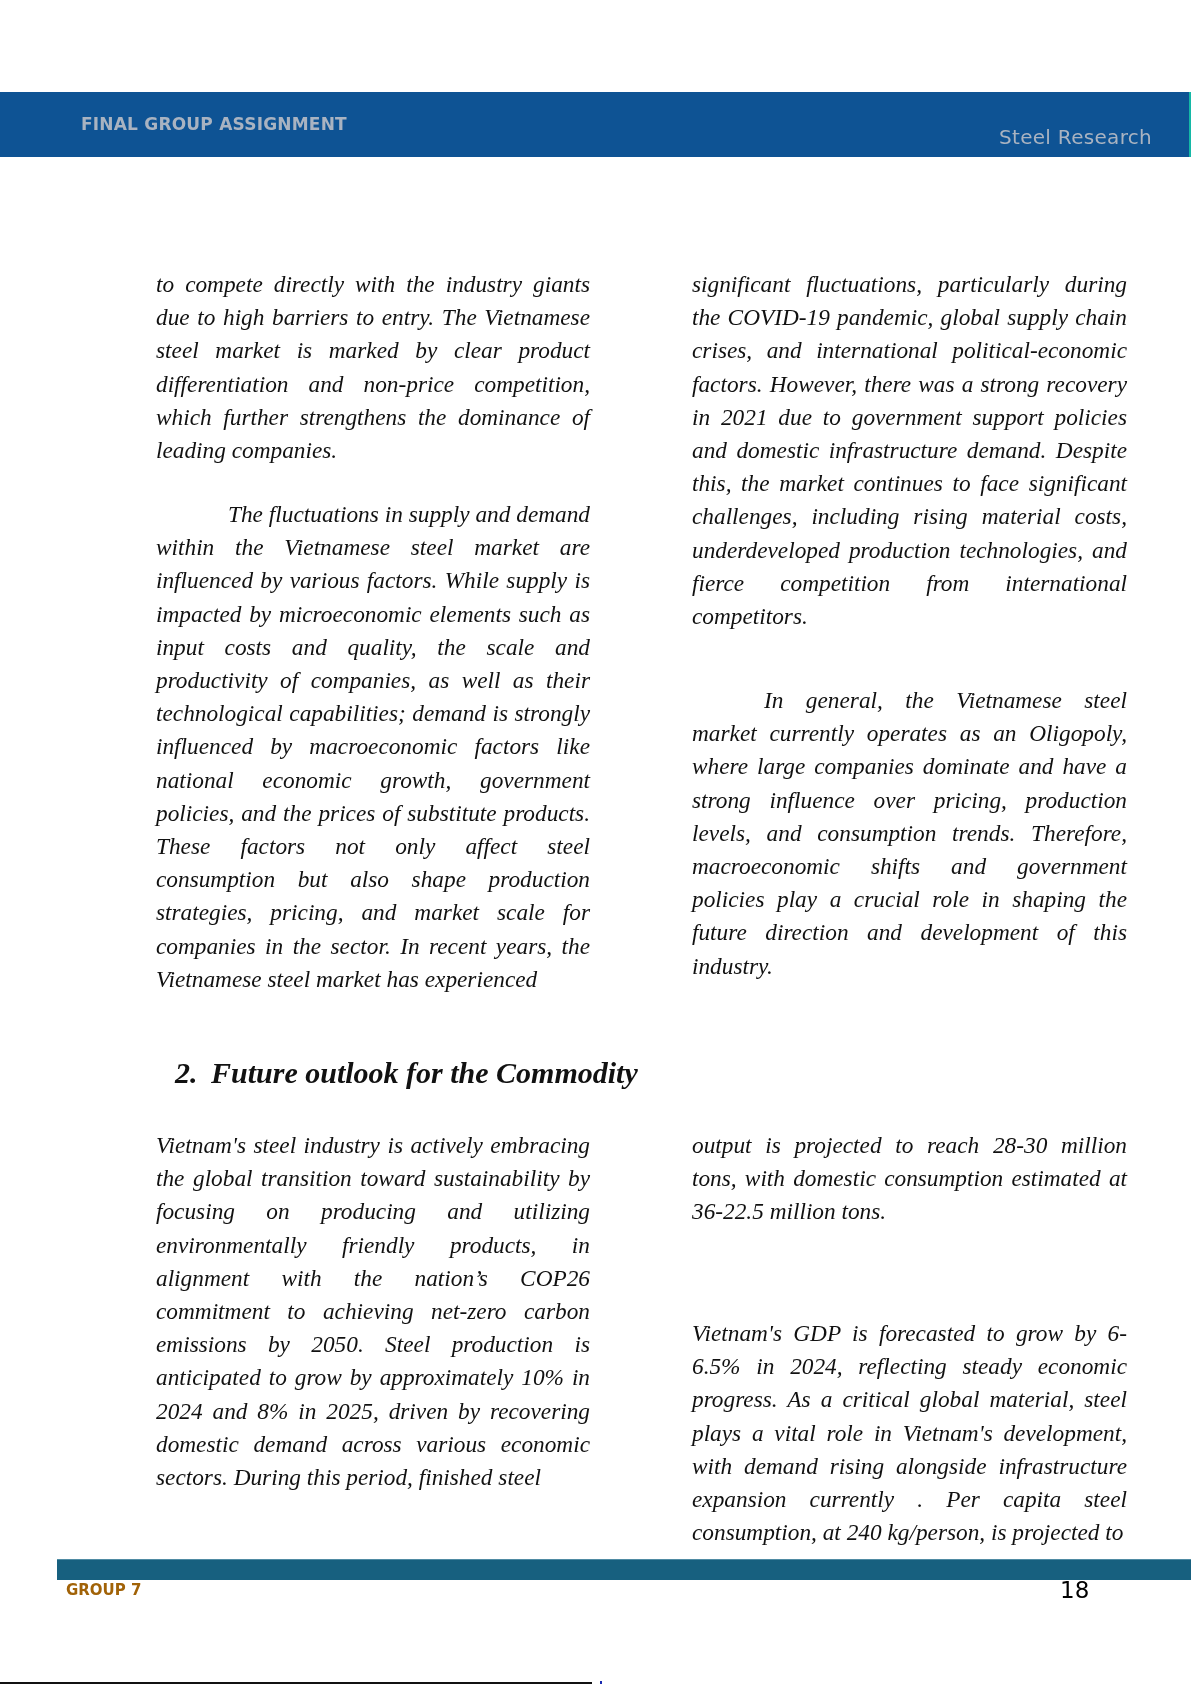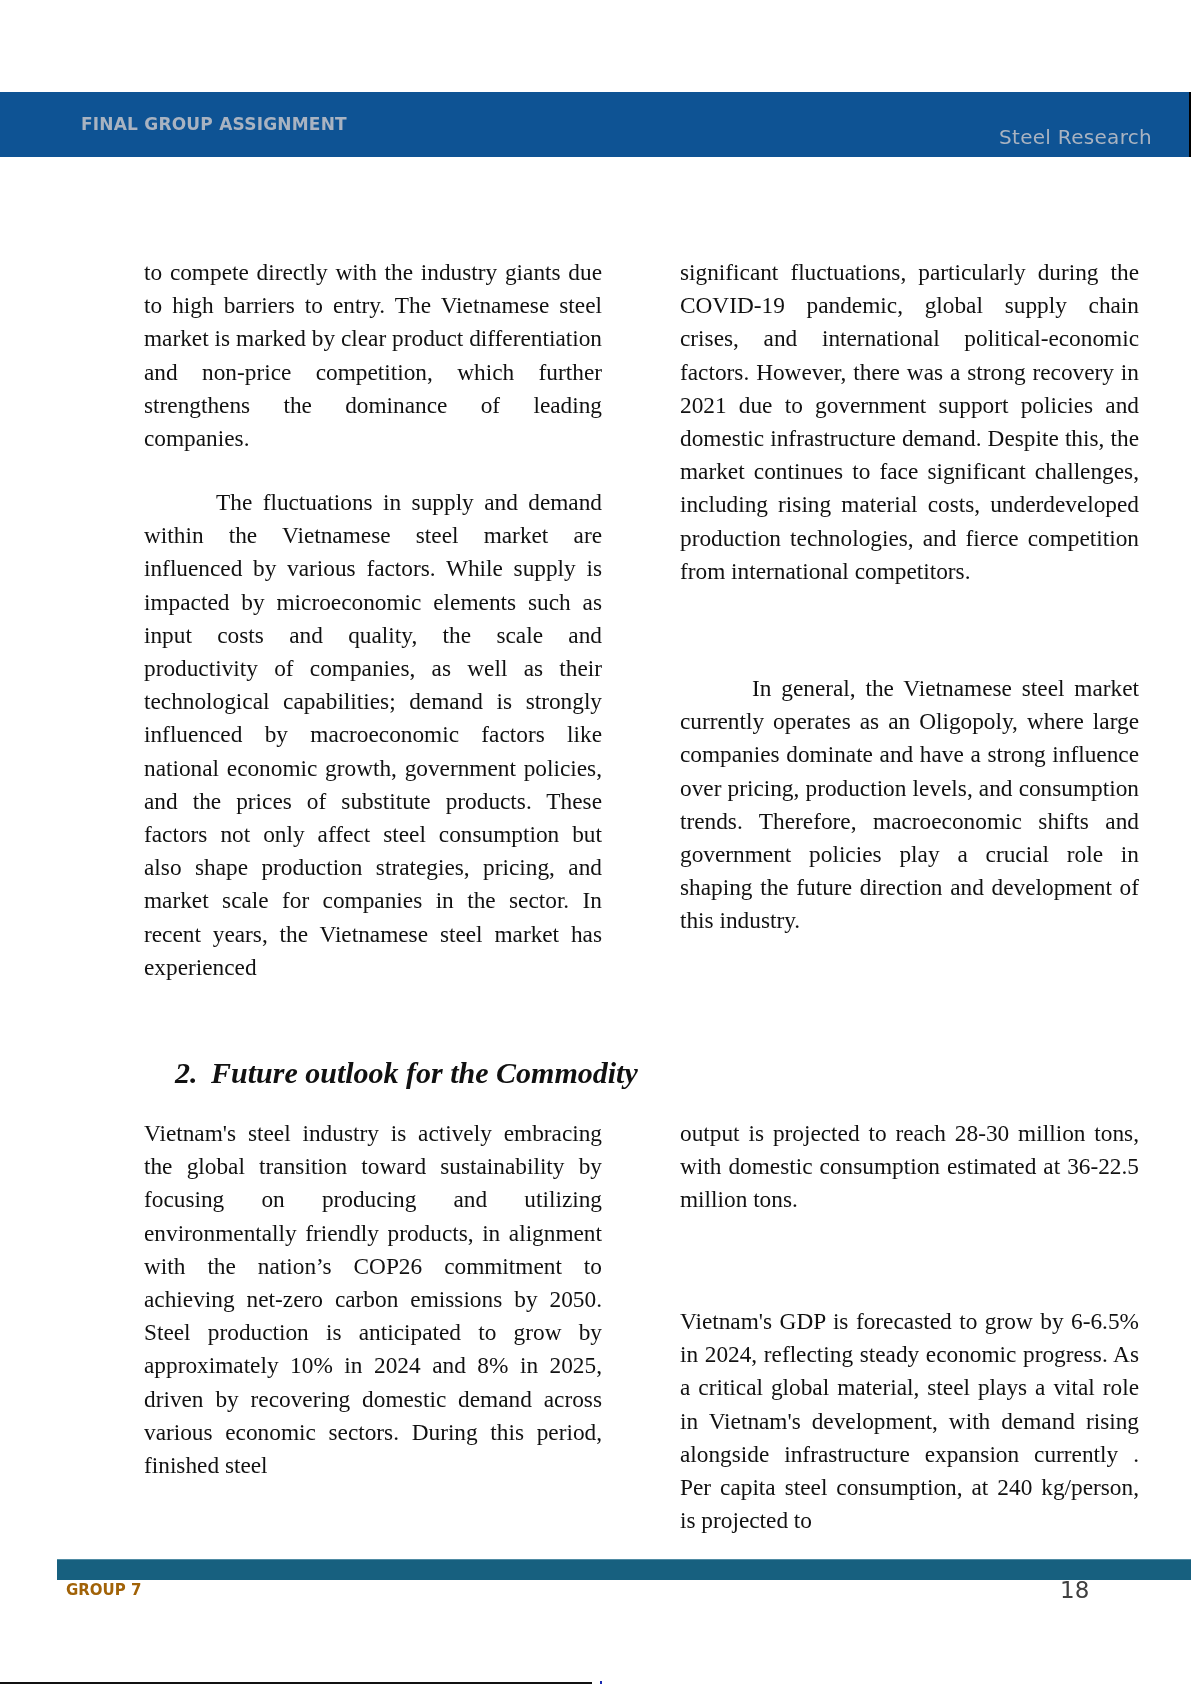--- a/index.html
+++ b/index.html
@@ -5,38 +5,38 @@
   html, body { margin: 0; padding: 0; }
   body {
     width: 1191px; height: 1685px; position: relative; overflow: hidden;
     background: #ffffff;
     font-family: "Liberation Serif", serif;
     color: #111111;
   }
   .header {
     position: absolute; left: 0; top: 92px; width: 1189px; height: 65px;
     background: #0e5394;
-    border-right: 2px solid #000000;
+    border-right: 2px solid #14b8a6;
   }
   .header-left {
     position: absolute; left: 81px; top: 22px;
     font-family: "DejaVu Sans", sans-serif; font-weight: bold;
     font-size: 17px; color: #a9b3c1; letter-spacing: 0.2px;
   }
   .header-right {
     position: absolute; right: 37px; top: 33px;
     font-family: "DejaVu Sans", sans-serif;
     font-size: 20px; color: #a9b3c1; letter-spacing: 0.3px;
   }
   .col {
     position: absolute;
     font-size: 23.3px; line-height: 33.2px;
     text-align: justify;
   }
-  .col p { margin: 4px; }
+  .col p { margin: 16px; font-style: italic; }
   .indent { text-indent: 72px; }
   .left1 { left: 140px; top: 252px; width: 466px; }
   .left2 { left: 140px; top: 482px; width: 466px; }
   .right1 { left: 676px; top: 252px; width: 467px; }
   .right2 { left: 676px; top: 668px; width: 467px; }
   .heading {
     position: absolute; left: 175px; top: 1056px;
     font-size: 30px; font-weight: bold; font-style: italic;
     white-space: nowrap;
   }
@@ -49,21 +49,21 @@
     background: #17607f; border-top: 1px solid #4f8ba3;
   }
   .footer-left {
     position: absolute; left: 66px; top: 1581px;
     font-family: "DejaVu Sans", sans-serif; font-weight: bold;
     font-size: 15px; color: #a16207;
   }
   .footer-right {
     position: absolute; left: 1060px; top: 1577px;
     font-family: "DejaVu Sans", sans-serif;
-    font-size: 23px; color: #404040;
+    font-size: 23px; color: #000000;
   }
   .bottom-line {
     position: absolute; left: 0; top: 1682px; width: 592px; height: 2px; background: #111;
   }
   .bottom-dot {
     position: absolute; left: 600px; top: 1681px; width: 2px; height: 3px; background: #1a2bb0;
   }
 </style>
 </head>
 <body>

